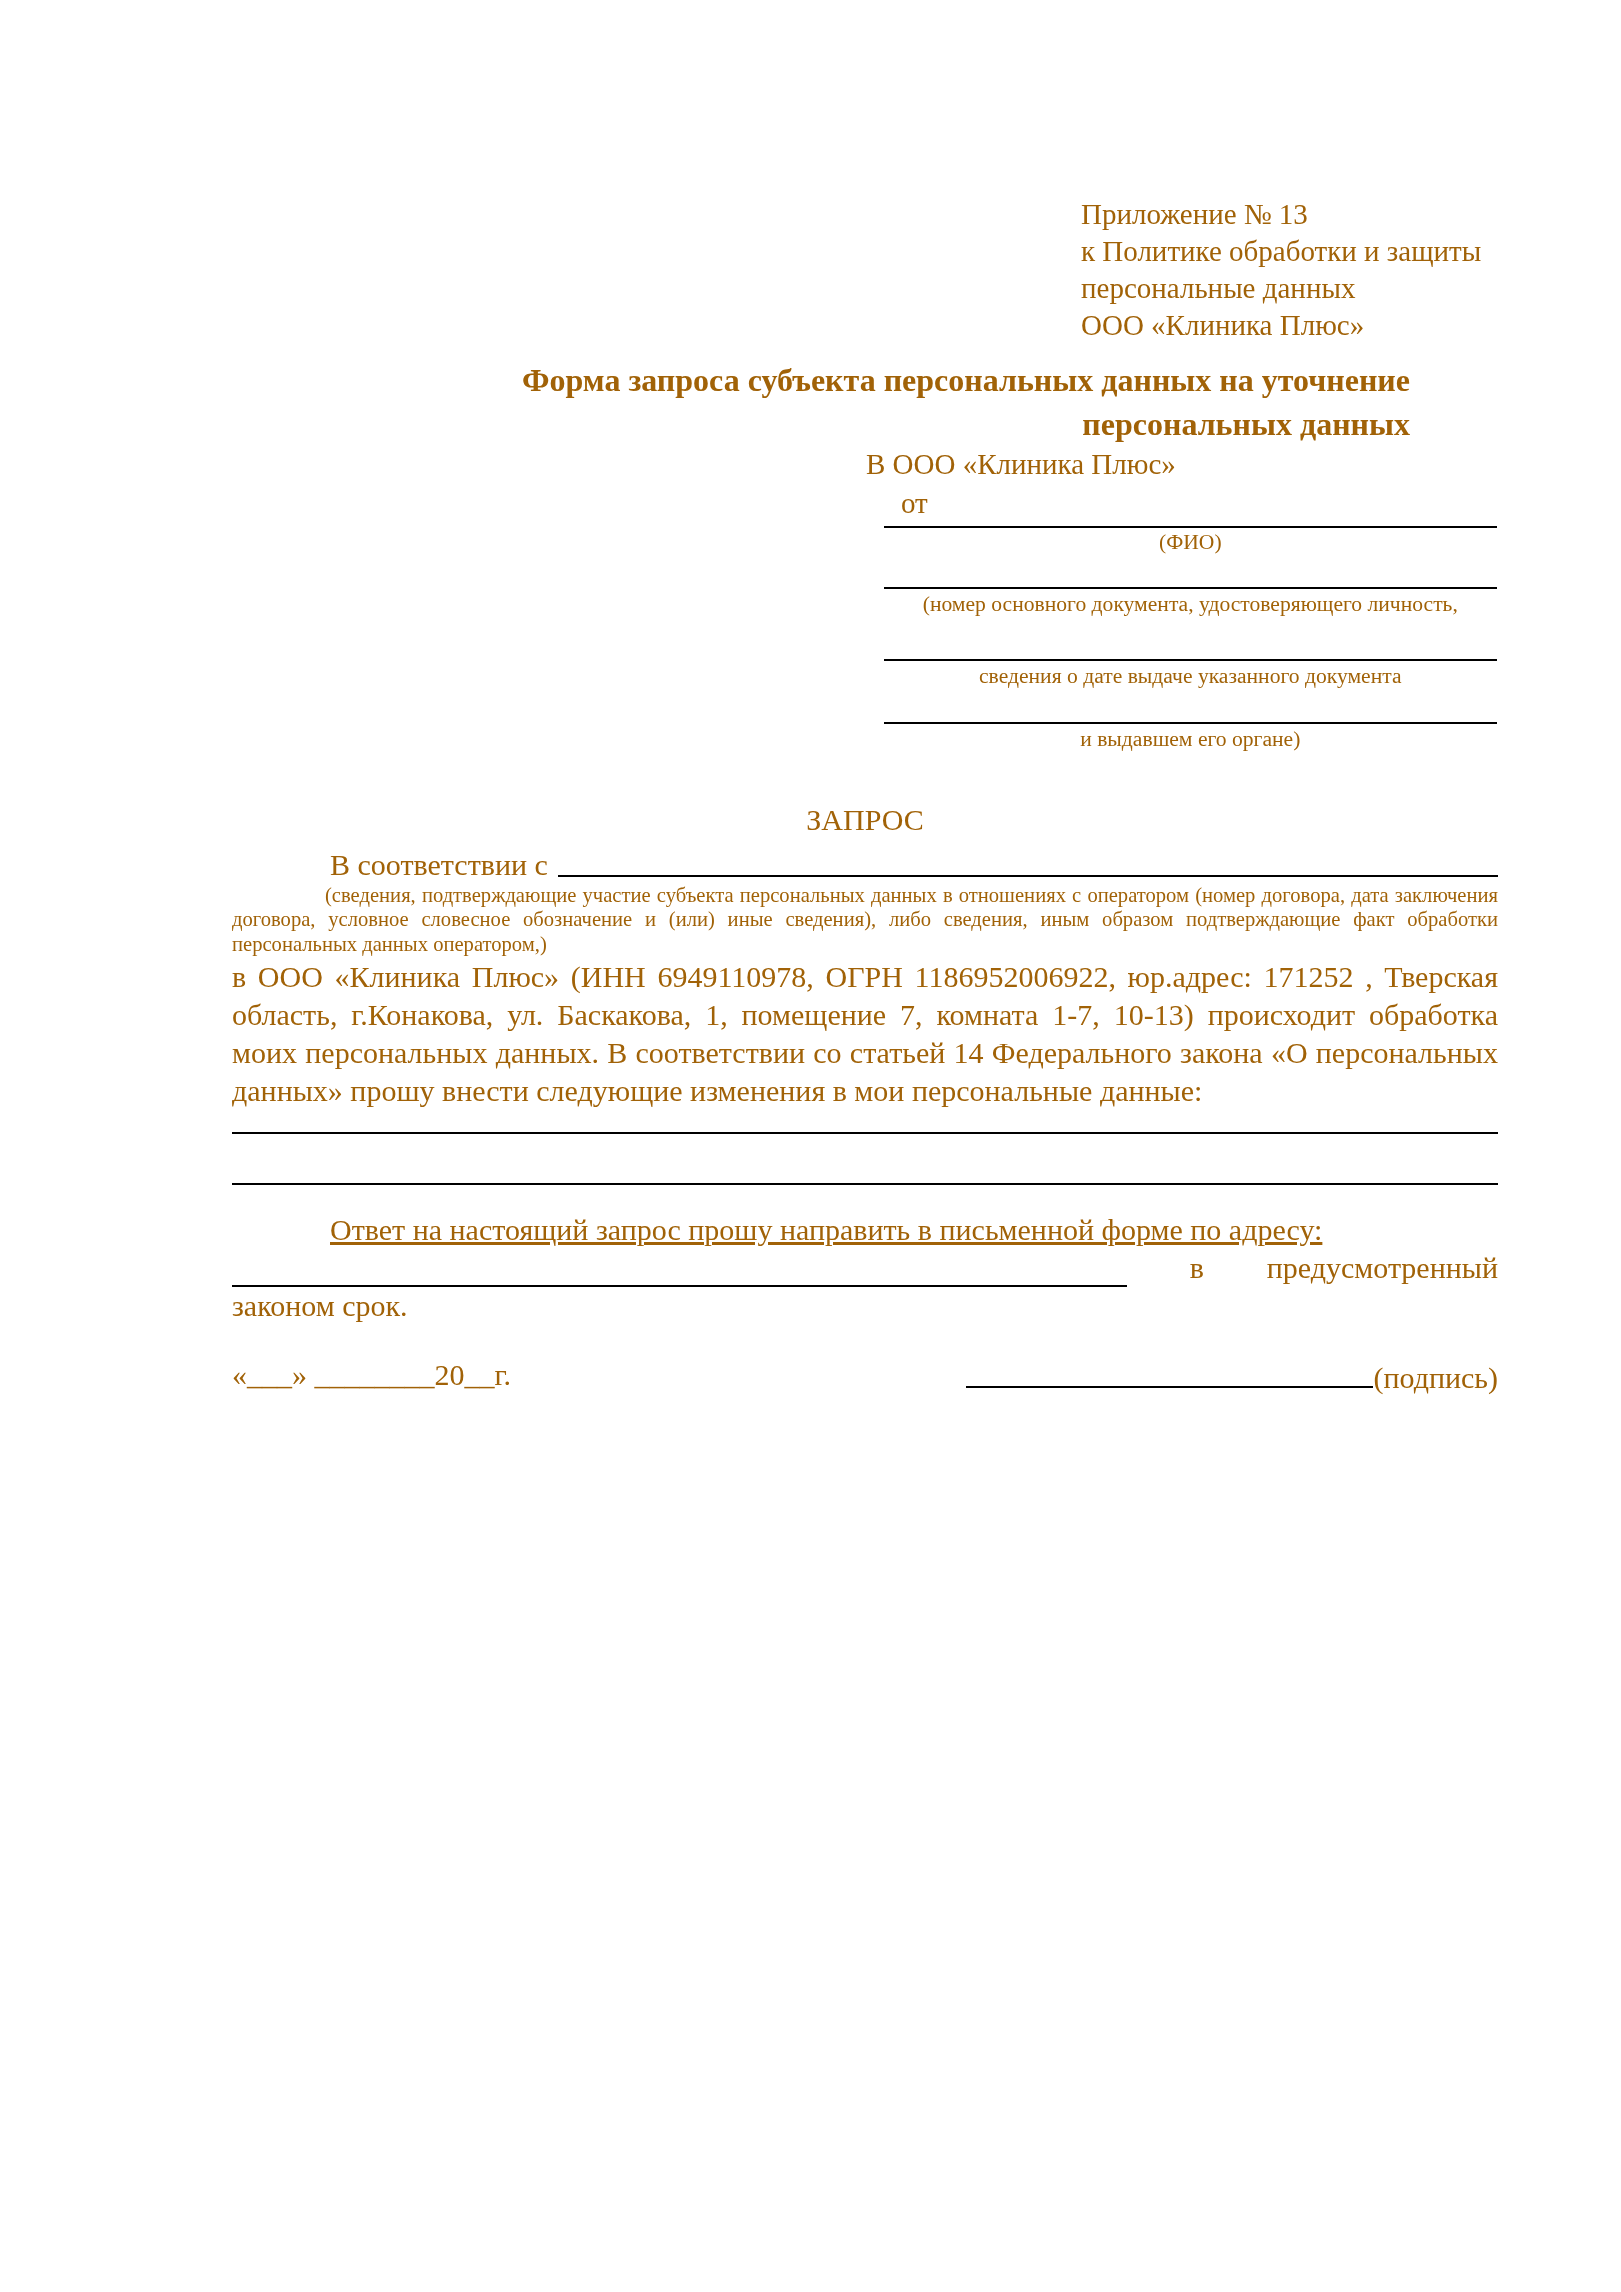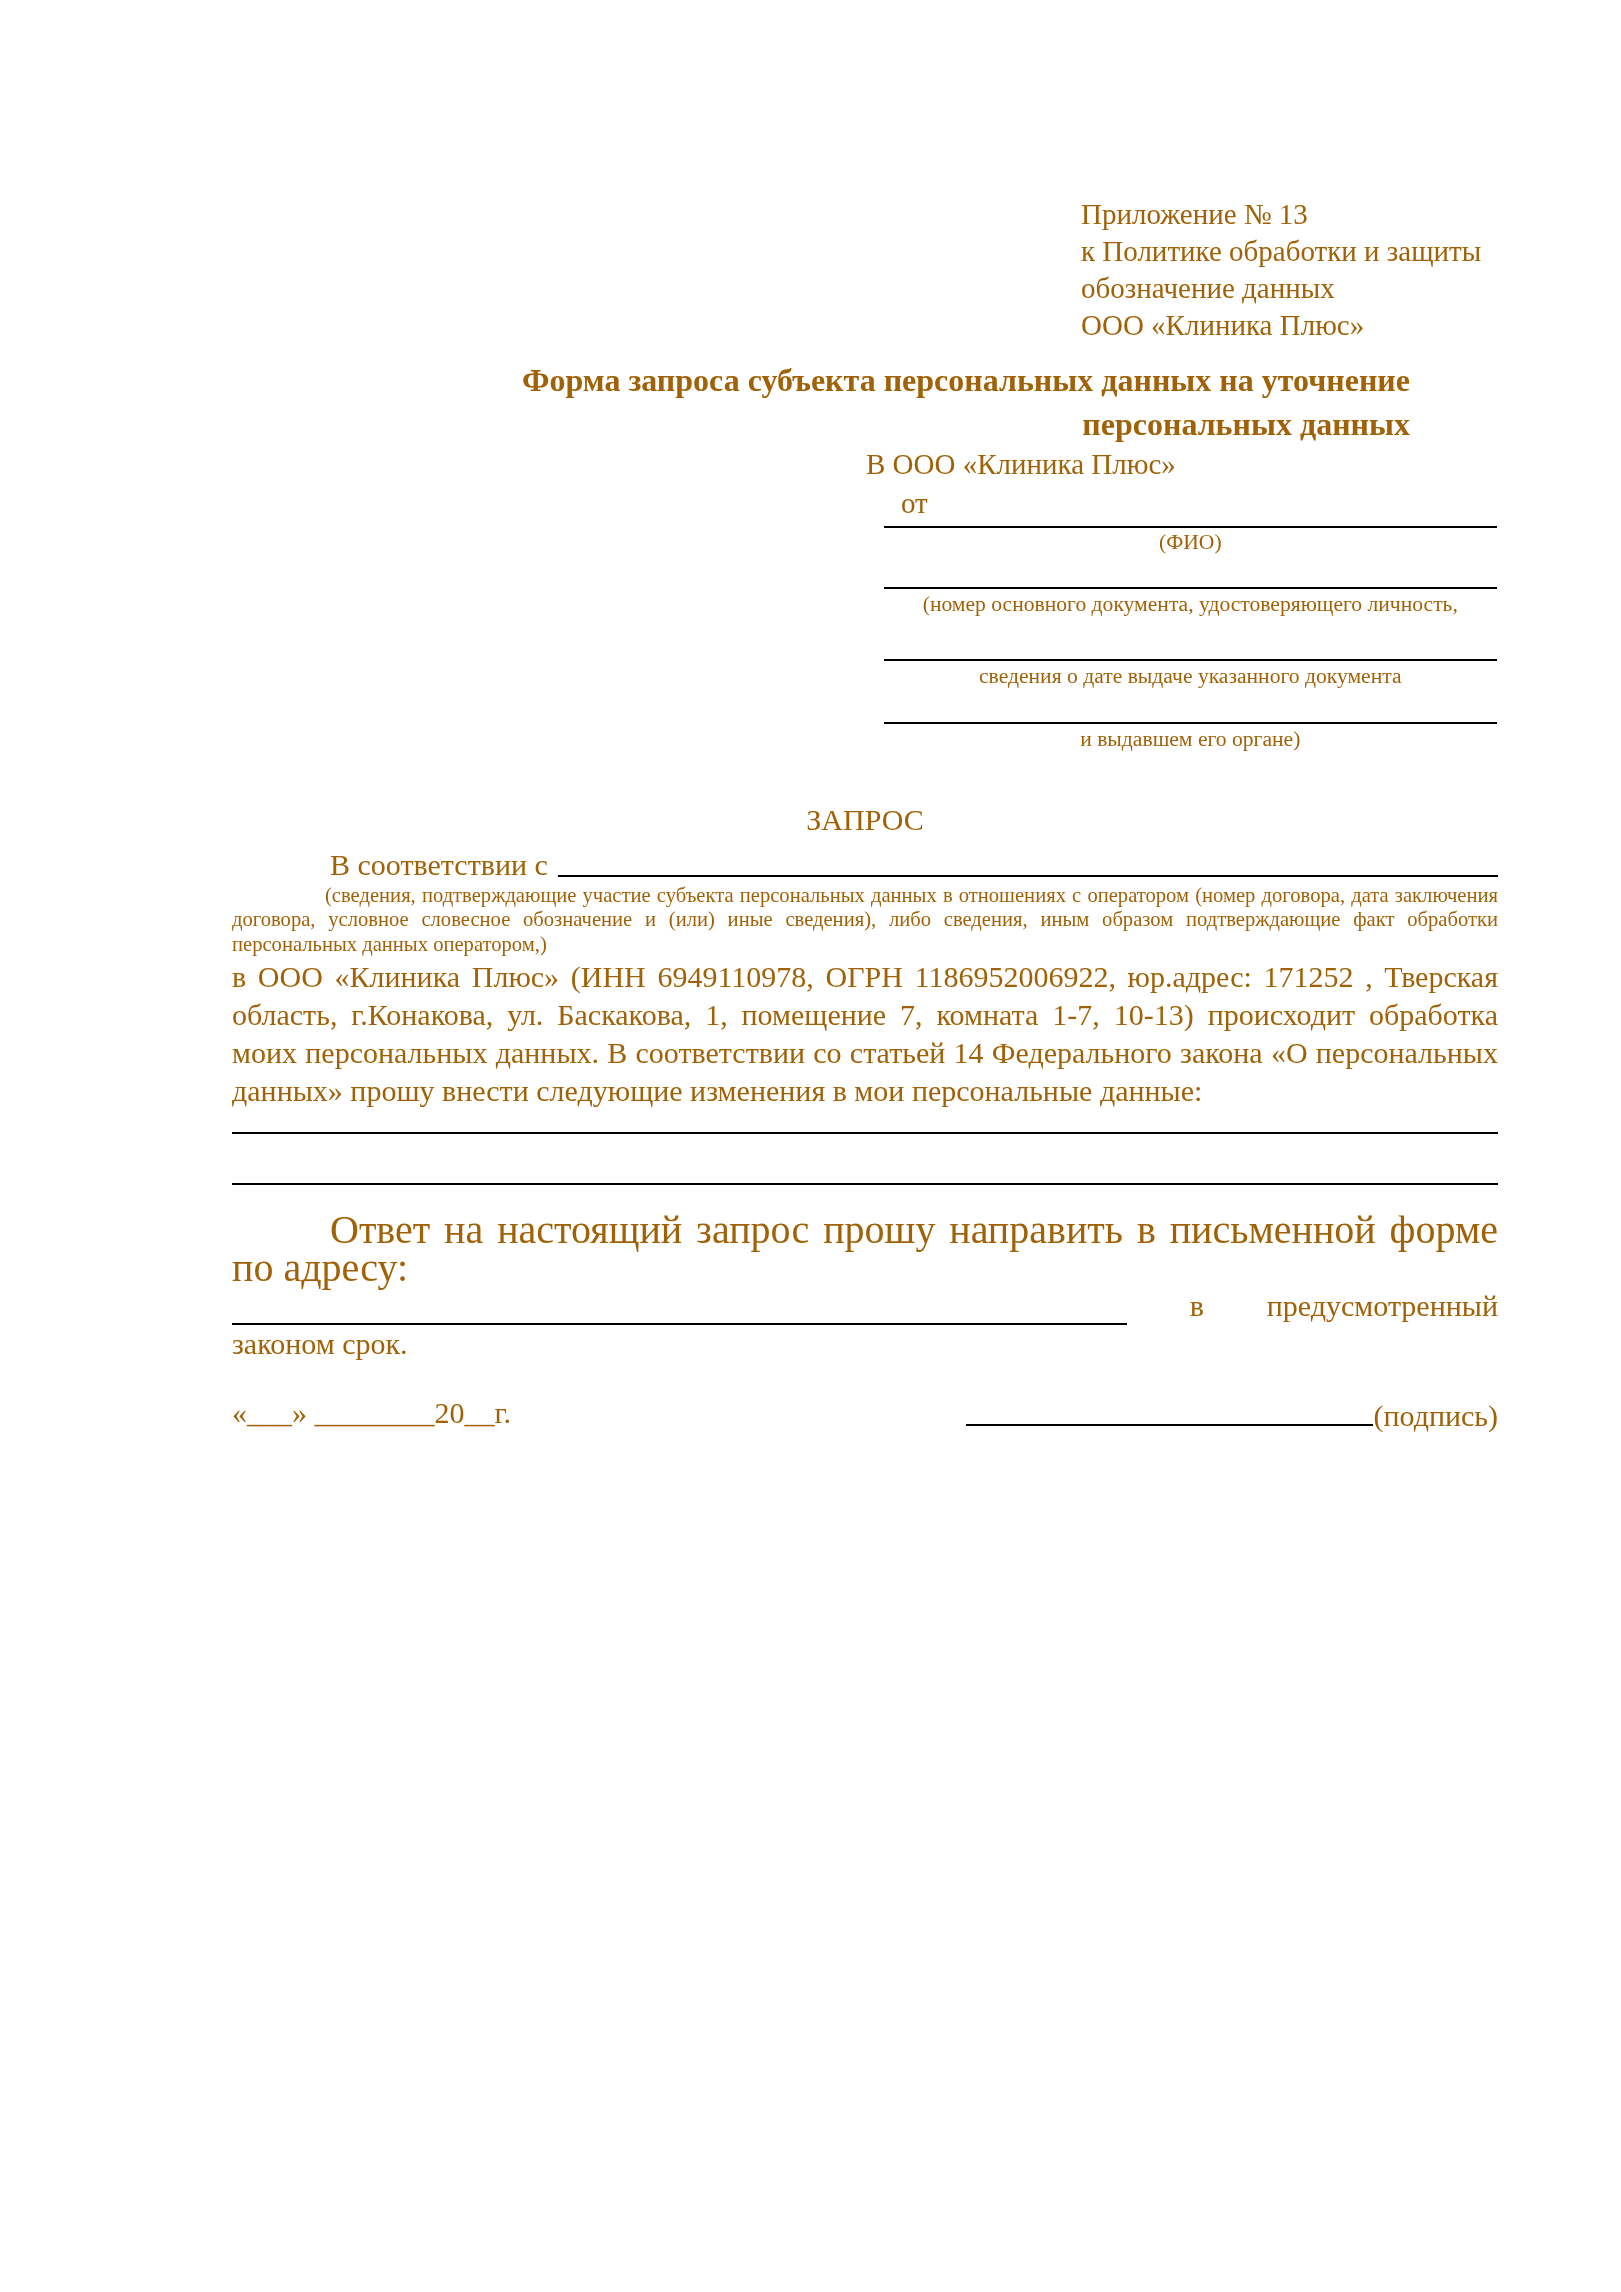--- a/index.html
+++ b/index.html
@@ -101,24 +101,25 @@
   .blank-line {
     height: 21.6px;
     border-bottom: 2px solid #000;
   }
   .blank-line.second {
     height: 49px;
     border-bottom: 2.9px solid #000;
   }
   .answer-par {
     margin: 25.5px 0 0 0;
-    font-size: 40px;
+    font-size: 30px;
     line-height: 38px;
     text-align: justify;
     text-indent: 98px;
+    text-decoration: underline;
   }
   .address-row {
     display: flex;
     justify-content: space-between;
     align-items: flex-end;
     line-height: 38px;
   }
   .addr-fill {
     width: 895px;
     border-bottom: 2px solid #000;
@@ -146,21 +147,21 @@
   }
 </style>
 </head>
 <body>
 
 <div class="page">
 
   <div class="appendix-block">
     <div>Приложение № 13</div>
     <div>к Политике обработки и защиты</div>
-    <div>обозначение данных</div>
+    <div>персональные данных</div>
     <div>ООО «Клиника Плюс»</div>
   </div>
 
   <div class="doc-title">Форма запроса субъекта персональных данных на уточнение персональных данных</div>
 
   <div class="addressee">
     <div>В ООО «Клиника Плюс»</div>
     <div class="addr-from">от</div>
 
     <div class="field f1">

